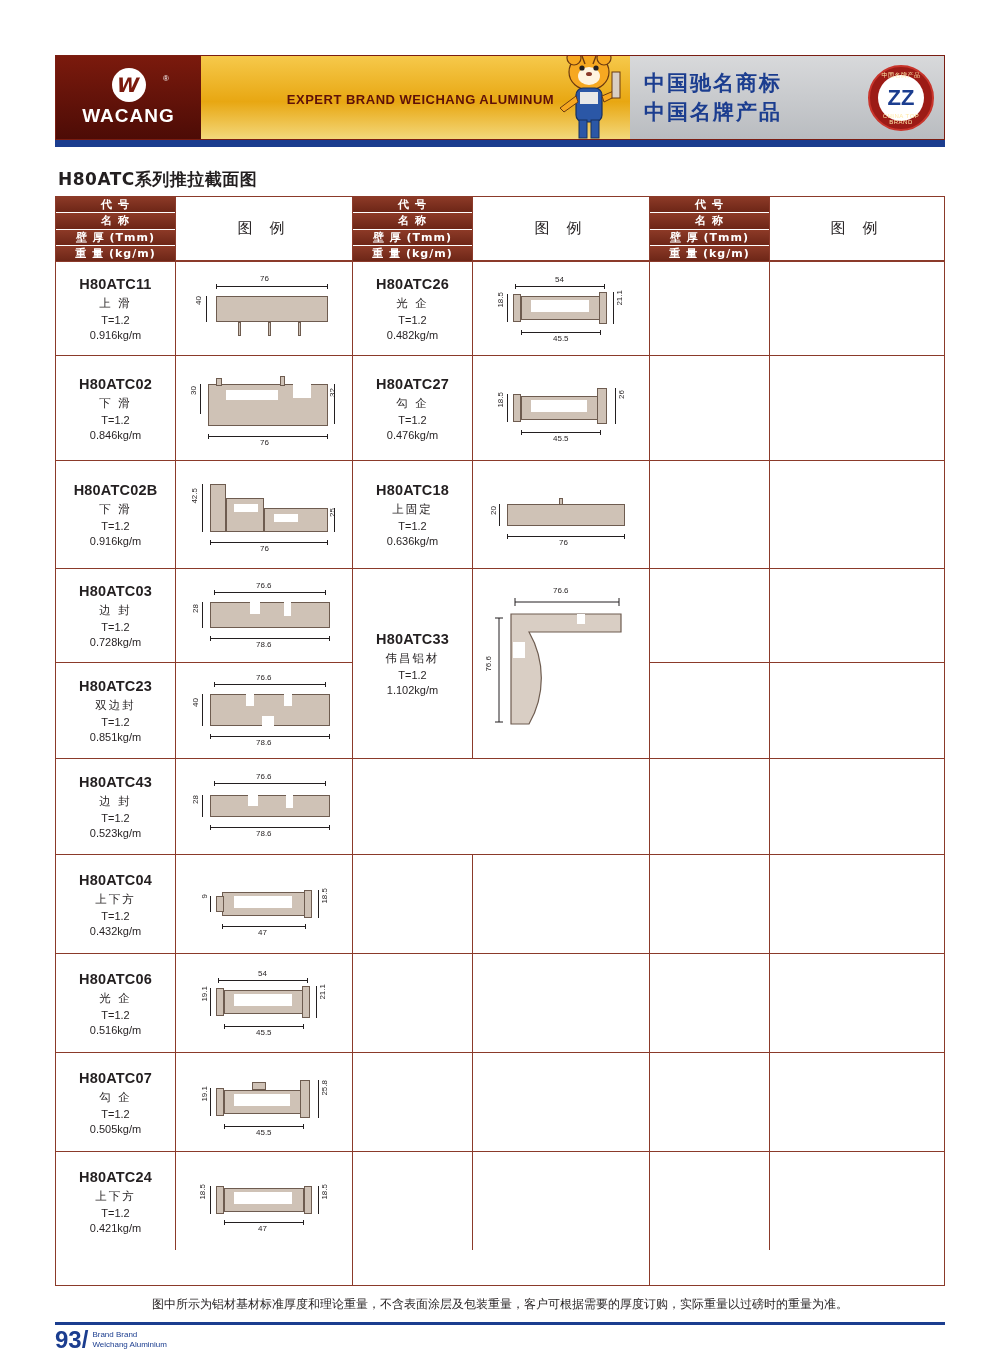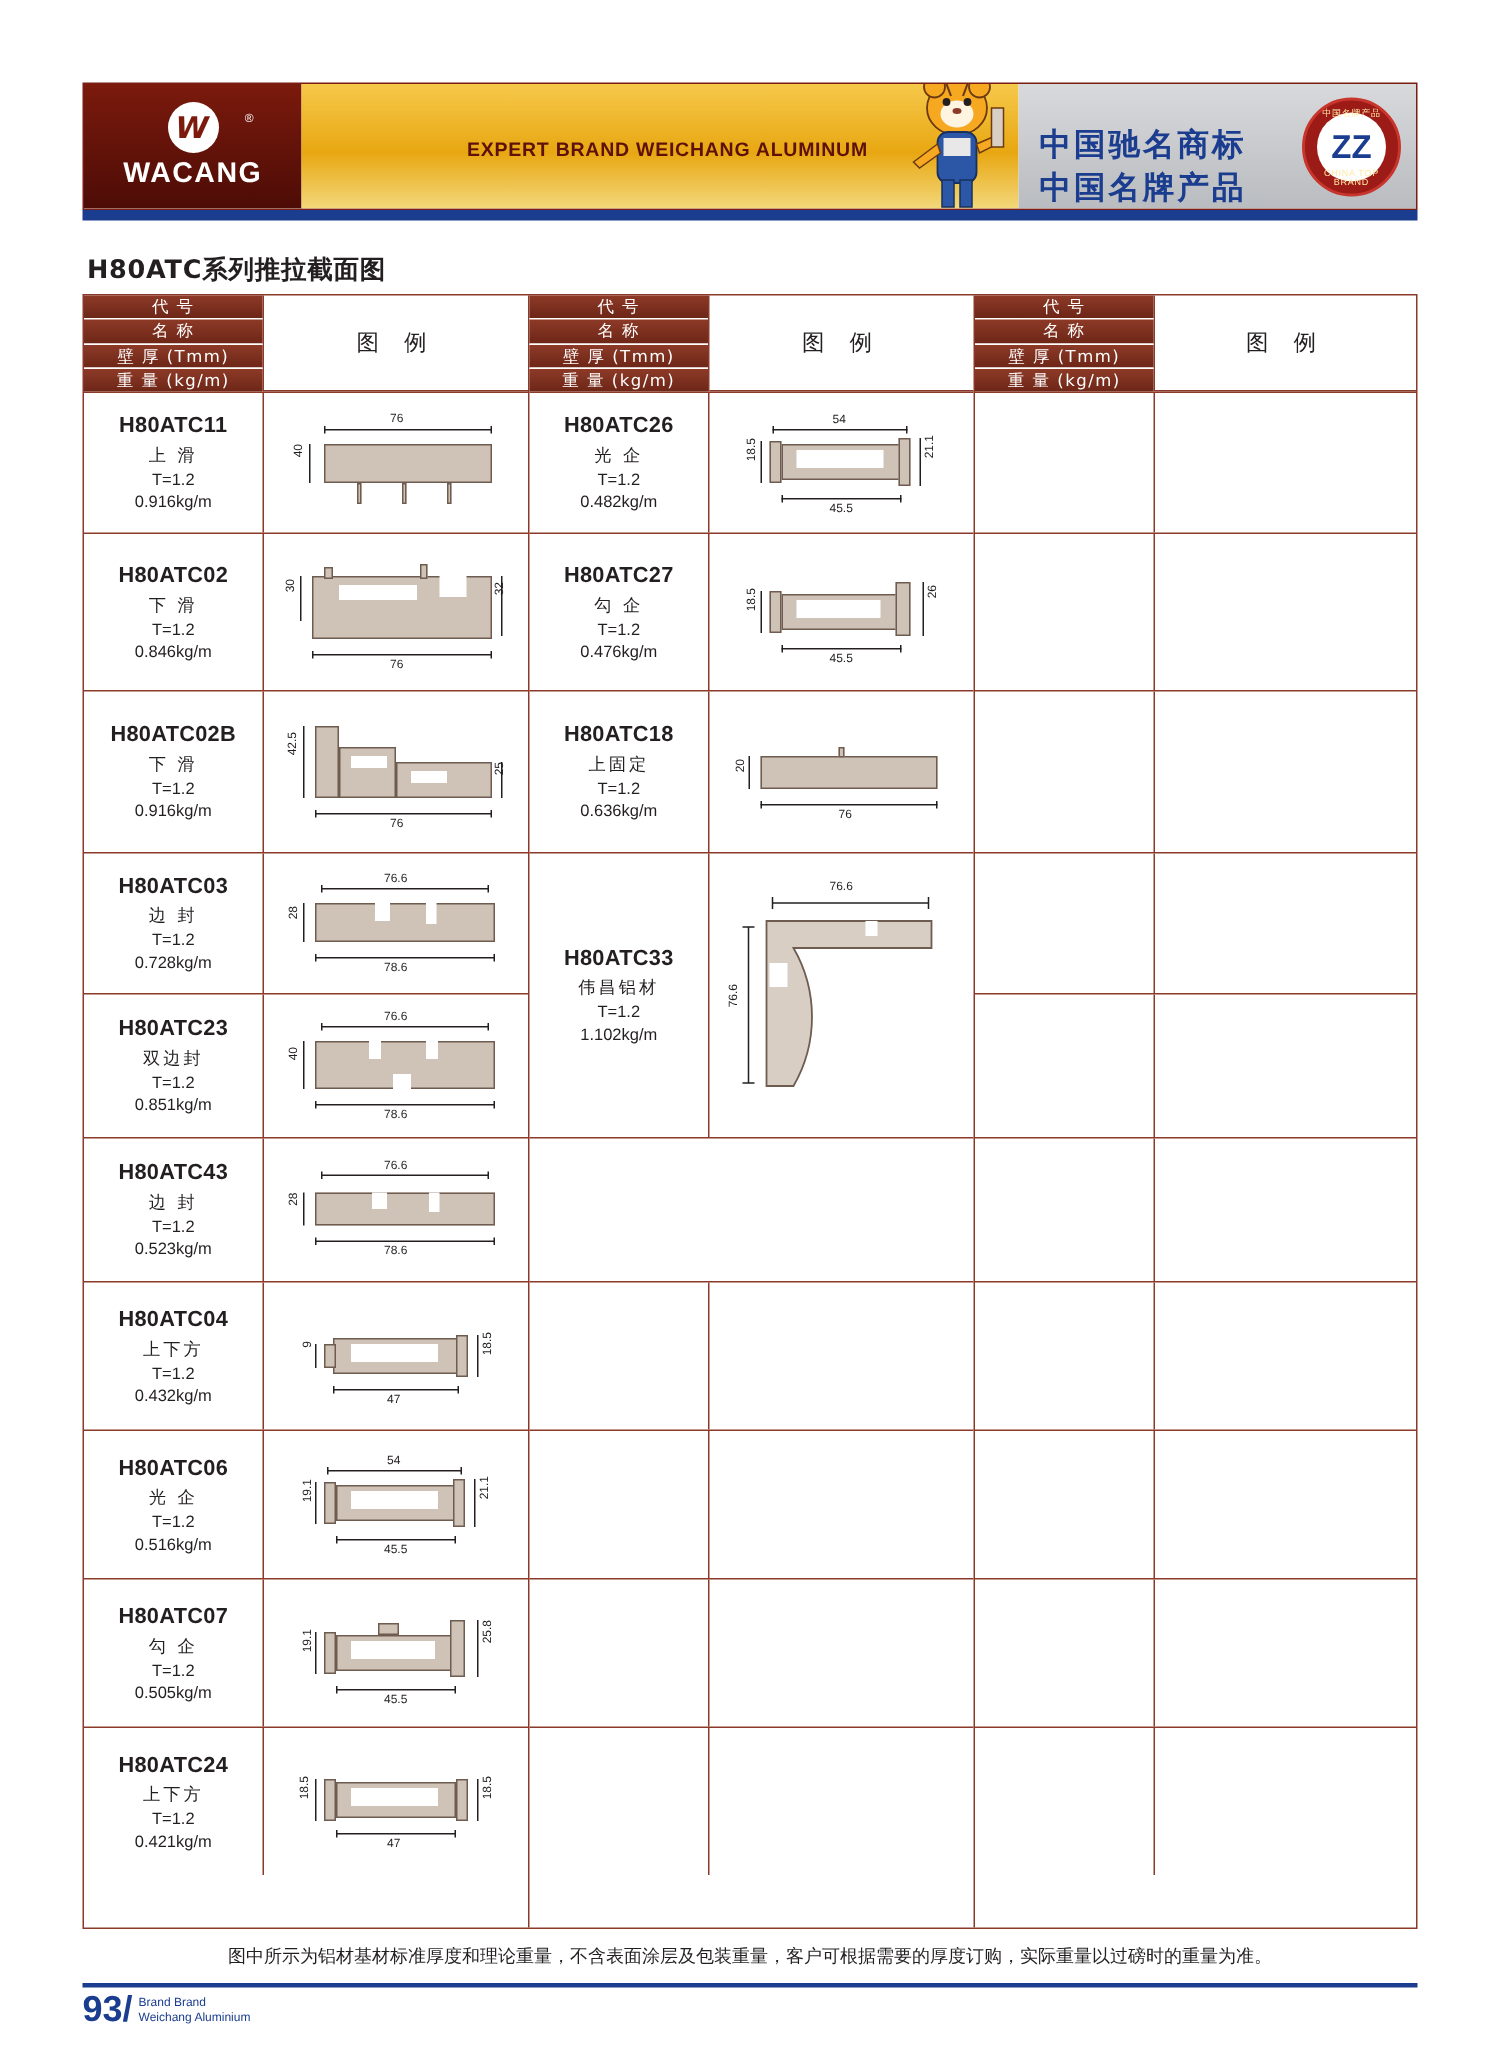--- a/index.html
+++ b/index.html
@@ -51,22 +51,22 @@
     line-height:1.05;
   }
   .slogan-cn .gap { display:inline-block; width:26px; }
   .slogan-en {
     font-size:13px; font-weight:bold; color:#5e1109; letter-spacing:0.5px; margin-top:3px;text-align:center;
   }
   .mascot {
     position:absolute; right:4px; top:-6px; width:74px; height:92px;
   }
   .right-box {
-    width:265px; background:linear-gradient(180deg,#d8d9db 0%,#b9bcc0 100%);
-    display:flex; align-items:flex-end; justify-content:flex-start;
+    width:314px; background:linear-gradient(180deg,#d8d9db 0%,#b9bcc0 100%);
+    display:flex; align-items:center; justify-content:flex-start;
     padding-left:14px; position:relative;
   }
   .right-lines { color:#1b3d8f; font-size:21px; font-weight:bold; line-height:1.35; letter-spacing:2px;
     font-family:"DejaVu Sans","Liberation Sans",sans-serif; }
   .seal {
     position:absolute; right:10px; top:50%; transform:translateY(-50%);
     width:66px; height:66px; border-radius:50%;
     background:#9c1b16; border:2px solid #c8352c;
     display:flex; align-items:center; justify-content:center;
   }
@@ -103,21 +103,21 @@
   .col-group.c2 { width:297px; border-left:1px solid #8b3a2a; }
   .col-group.c3 { width:295px; border-left:1px solid #8b3a2a; }
 
   .head-row { display:flex; height:64px; }
   .head-left {
     width:120px; display:flex; flex-direction:column;
     border-right:1px solid #8b3a2a;
   }
   .head-cell {
     flex:1; background:linear-gradient(180deg,#8d3a27 0%,#6d2617 100%);
-    color:#fff; font-size:11px; font-weight:normal;
+    color:#fff; font-size:11px; font-weight:bold;
     display:flex; align-items:center; justify-content:center;
     border-bottom:1px solid #fff;
     letter-spacing:1px;
     font-family:"DejaVu Sans","Liberation Sans",sans-serif;
   }
   .head-cell:last-child { border-bottom:none; }
   .head-right {
     flex:1; display:flex; align-items:center; justify-content:center;
     font-size:15px; letter-spacing:6px; color:#231f20;
     font-family:"DejaVu Sans","Liberation Sans",sans-serif;

